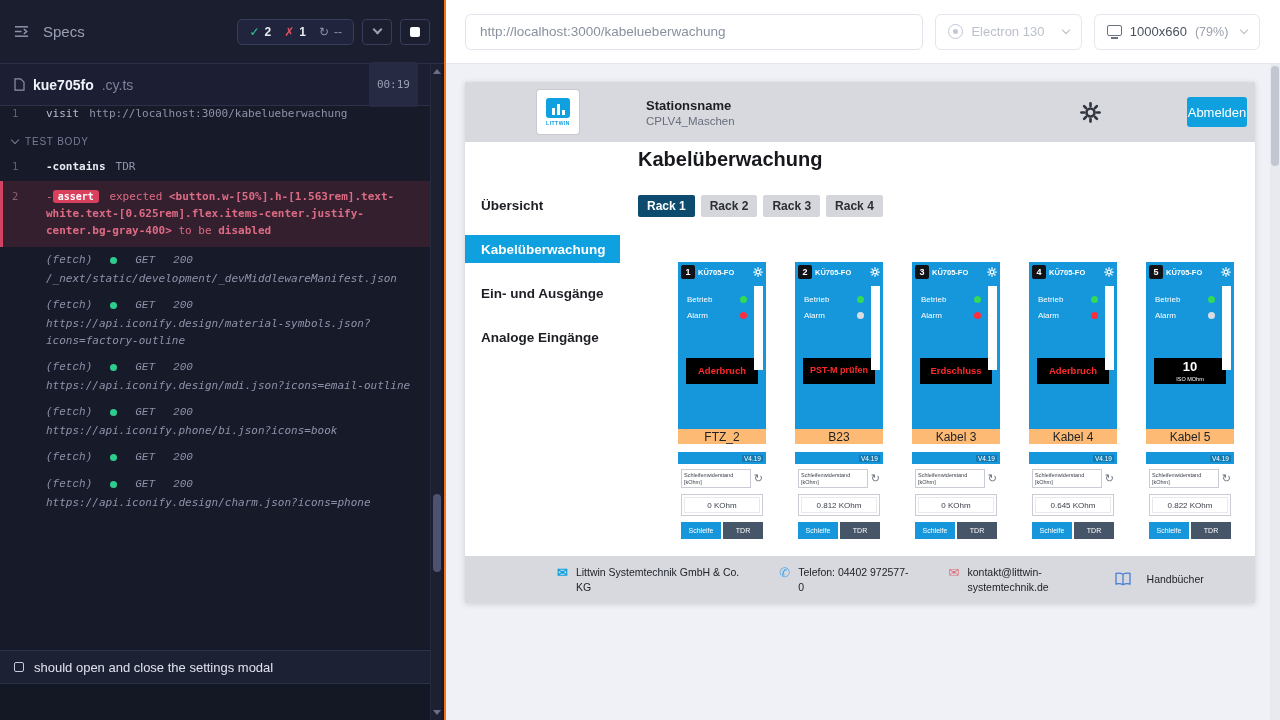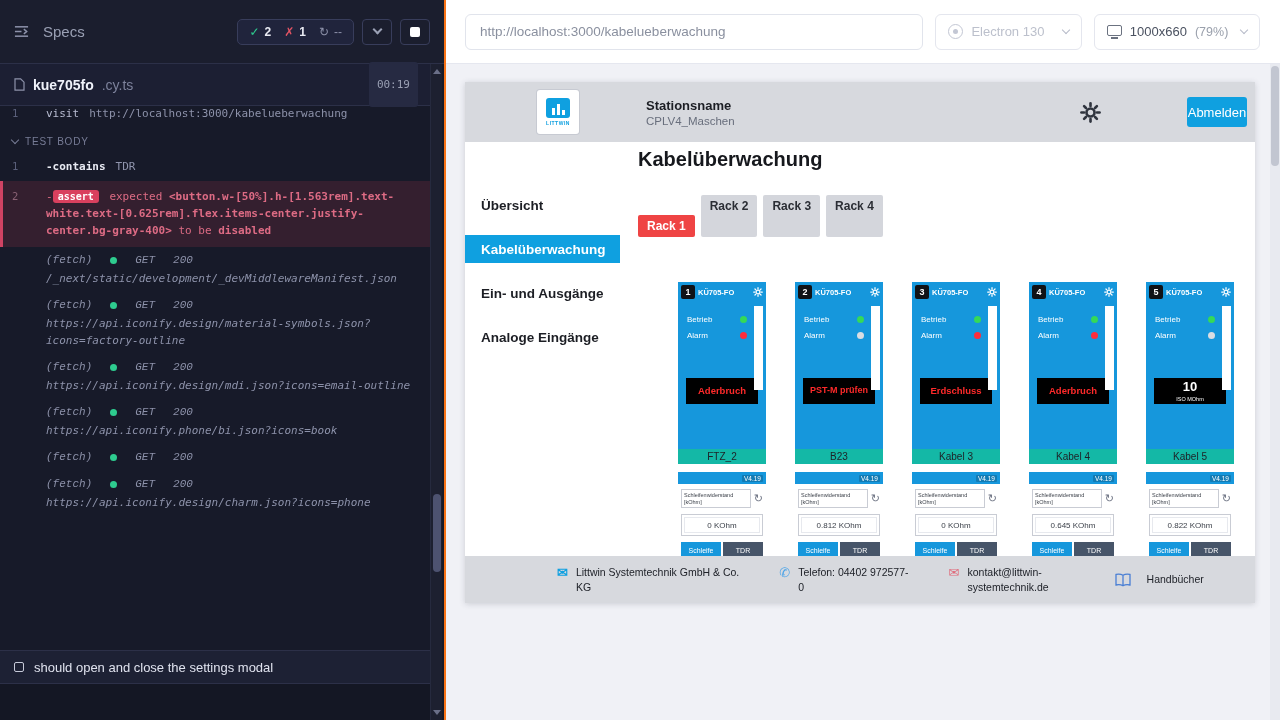--- a/index.html
+++ b/index.html
@@ -94,54 +94,54 @@
   .logout-btn{width:60px;height:30px;background:#0fa0e0;color:#fff;border:none;border-radius:3px;font-size:13px;margin-right:8px;cursor:pointer;font-family:"Liberation Sans",sans-serif;}
 
   .aut-body{display:flex;height:461px;position:relative;}
   .aut-nav{width:155px;flex:none;padding-top:49px;}
   .nav-item{height:28px;margin-bottom:16px;display:flex;align-items:center;padding-left:16px;font-size:13.5px;font-weight:600;color:#1c1e24;cursor:pointer;}
   .nav-item.active{background:#0fa0e0;color:#fff;}
   .aut-content{flex:1;padding:6px 0 0 18px;overflow:hidden;}
   .page-title{font-size:20px;font-weight:bold;color:#16181d;}
   .tabs-row{display:flex;gap:6px;margin-top:24px;}
   .tab{font-size:12px;font-weight:600;padding:4px 9px;background:#d4d6dc;color:#2b2e35;border-radius:2px;cursor:pointer;}
-  .tab.active{background:#ef4444;color:#fff;margin-top:20px;}
+  .tab.active{background:#0c4a6e;color:#fff;}
   .devices-row{display:flex;gap:29px;margin:45px 0 0 40px;}
 
   .card{width:88px;flex:none;}
   .card-blue{background:#1697dc;position:relative;height:167px;padding:3px;}
   .card-head{display:flex;align-items:center;gap:3px;}
   .card-num{width:14px;height:14px;background:#101216;color:#fff;font-size:9px;font-weight:bold;display:flex;align-items:center;justify-content:center;border-radius:2px;flex:none;}
   .card-model{color:#fff;font-size:7.5px;font-weight:bold;flex:1;}
   .card-gear{cursor:pointer;display:flex;flex:none;}
   .white-strip{position:absolute;right:3px;top:24px;width:9px;height:84px;background:#fff;}
   .ind-row{display:flex;align-items:center;justify-content:space-between;padding:0 16px 0 6px;margin-top:16px;}
   .ind-row.alarm{margin-top:7px;}
   .ind-label{color:#fff;font-size:8px;}
   .dot{width:7px;height:7px;border-radius:50%;flex:none;}
   .status-box{margin:38px auto 0;width:72px;min-height:26px;background:#000;display:flex;flex-direction:column;align-items:center;justify-content:center;padding:2px 0;}
   .status-main{font-weight:bold;line-height:1.1;text-align:center;}
   .status-sub{color:#fff;font-size:5.5px;margin-top:1px;}
-  .cable-strip{height:15px;background:#14b8a6;display:flex;align-items:center;justify-content:center;font-size:10px;color:#1e2126;}
+  .cable-strip{height:15px;background:#fdba74;display:flex;align-items:center;justify-content:center;font-size:12px;color:#1e2126;}
   .white-gap{height:8px;background:#fff;}
   .ver-row{height:12px;background:#1697dc;display:flex;align-items:center;justify-content:flex-end;padding-right:3px;}
   .ver{color:#fff;font-size:6.5px;background:rgba(0,0,0,.18);padding:0 2px;border-radius:1px;}
   .card-bottom{background:#fff;padding:5px 3px 4px;}
   .res-row{display:flex;align-items:center;gap:3px;}
   .res-label{flex:1;border:1px solid #c9ccd4;font-size:5.5px;color:#3a3f48;padding:2px 2px;line-height:1.2;}
   .refresh{color:#6a7080;font-size:11px;line-height:1;cursor:pointer;flex:none;}
   .res-value{margin-top:6px;border:1px solid #c9ccd4;height:22px;display:flex;align-items:center;justify-content:center;font-size:8px;color:#3a3f48;box-shadow:inset 0 0 0 2px #fff,inset 0 0 0 3px #e7e9ee;}
   .btn-row{margin-top:6px;display:flex;gap:2px;}
   .btn-row button{flex:1;height:17px;border:none;color:#fff;font-size:7px;display:flex;align-items:center;justify-content:center;cursor:pointer;font-family:"Liberation Sans",sans-serif;}
   .btn-loop{background:#1697dc;}
   .btn-tdr{background:#475569;}
 
   .aut-footer{position:absolute;left:0;right:0;bottom:0;height:47px;background:#d7d9de;display:flex;align-items:center;padding-left:92px;z-index:3;}
   .f-item{display:flex;align-items:flex-start;gap:8px;margin-right:40px;}
-  .f-item.books{margin-left:26px;align-items:flex-end;gap:16px;}
+  .f-item.books{margin-left:26px;align-items:flex-start;gap:16px;}
   .f-text{font-size:10.5px;color:#20232a;line-height:1.35;white-space:pre-line;}
   .f-ic{font-size:13px;line-height:1.2;flex:none;}
   .ic-at{color:#0fa0e0;font-weight:bold;}
   .ic-phone{color:#4aa3e8;}
   .ic-mail{color:#e06a7a;}
 </style>
 </head>
 <body>
 
 <div id="cy-panel">

